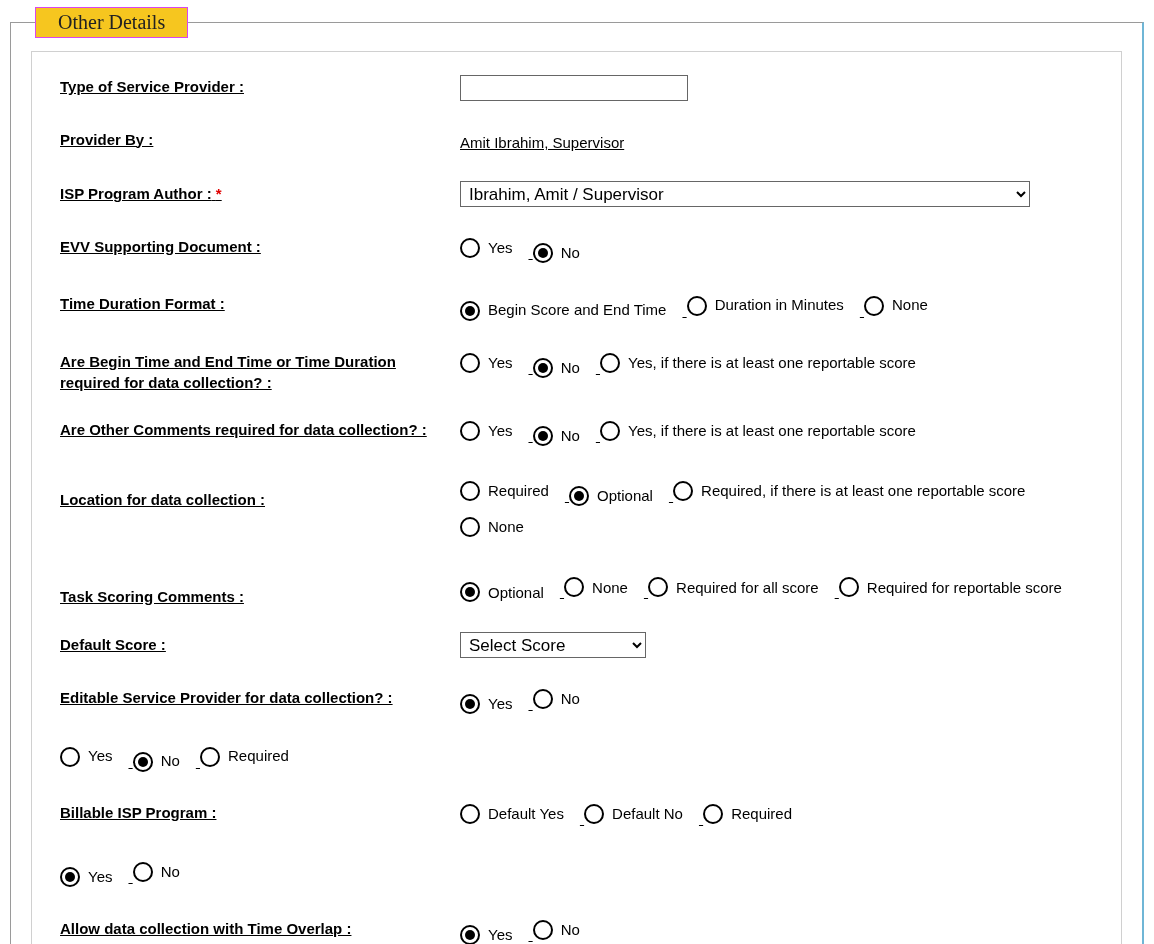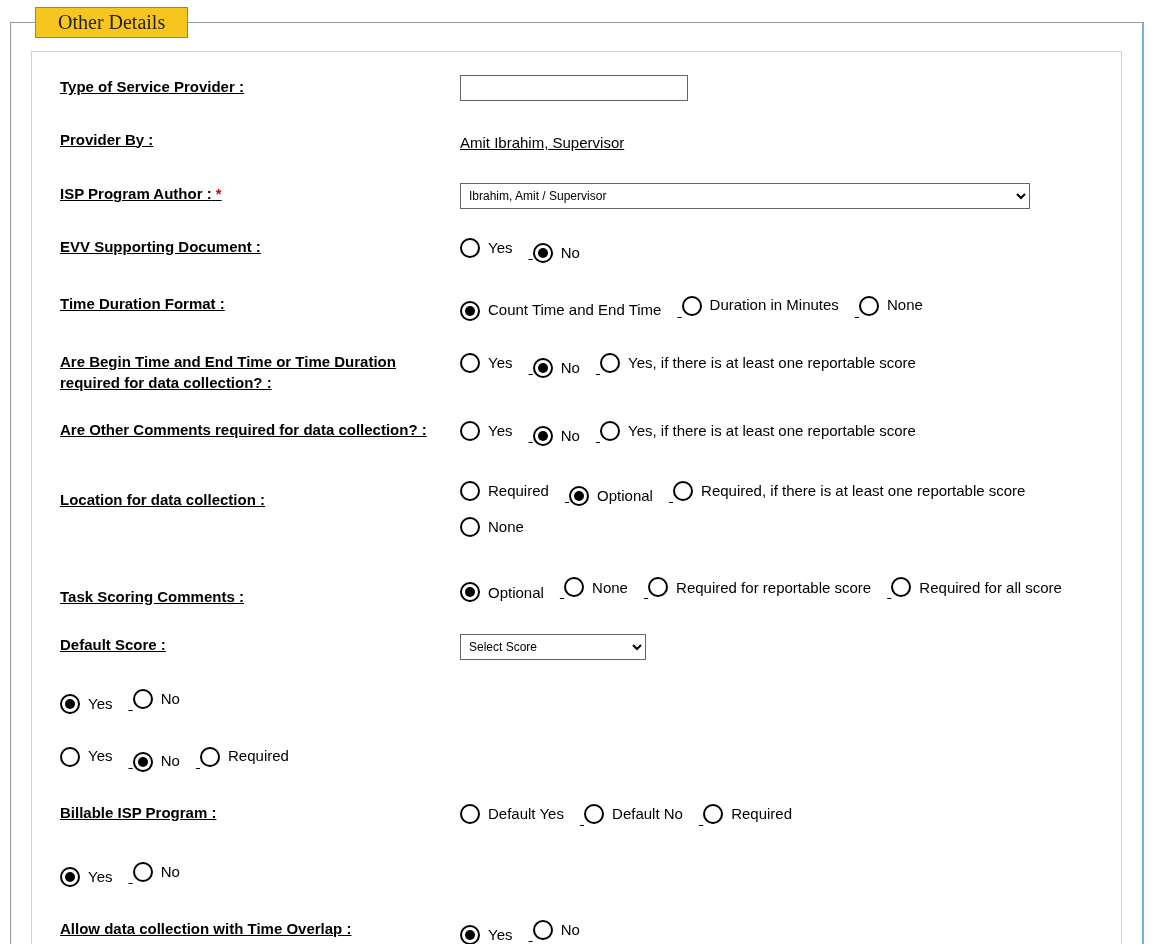--- a/index.html
+++ b/index.html
@@ -58,21 +58,21 @@
     input[type="text"] {
       border: 1px solid #666;
       padding: 3px 6px;
       font-size: 14px;
       width: 228px;
       height: 26px;
     }
     select {
       border: 1px solid #666;
       padding: 2px 4px;
-      font-size: 12px;
+      font-size: 17px;
       background: #fff;
       color: #000;
       height: 26px;
     }
     .select-wide { width: 570px; }
     .select-small { width: 186px; }
     .radio-item {
       display: inline-flex;
       align-items: center;
       margin-right: 16px;
@@ -145,21 +145,21 @@
             <span>No</span>
           </span>
       </div>
     </div>
 
     <div class="form-row">
       <div class="label-col">Time Duration Format :</div>
       <div class="value-col">
         <span class="radio-item">
             <span class="radio-circle checked"></span>
-            <span>Count Time and End Time</span>
+            <span>Begin Score and End Time</span>
           </span>
         <span class="radio-item">
             <span class="radio-circle"></span>
             <span>Duration in Minutes</span>
           </span>
         <span class="radio-item">
             <span class="radio-circle"></span>
             <span>None</span>
           </span>
       </div>
@@ -227,41 +227,42 @@
       <div class="label-col" style="padding-top:14px">Task Scoring Comments :</div>
       <div class="value-col">
         <span class="radio-item">
             <span class="radio-circle checked"></span>
             <span>Optional</span>
           </span>
         <span class="radio-item">
             <span class="radio-circle"></span>
             <span>None</span>
           </span>
+        <span class="radio-item">
+            <span class="radio-circle"></span>
+            <span>Required for all score</span>
+          </span>
         <span class="radio-item wrap-ok">
             <span class="radio-circle"></span>
             <span>Required for reportable score</span>
-          </span>
-        <span class="radio-item">
-            <span class="radio-circle"></span>
-            <span>Required for all score</span>
           </span>
       </div>
     </div>
 
     <div class="form-row">
       <div class="label-col">Default Score :</div>
       <div class="value-col">
         <select class="select-small">
           <option>Select Score</option>
         </select>
       </div>
     </div>
 
     <div class="form-row">
+      <div class="label-col">Editable Service Provider for data collection? :</div>
       <div class="value-col">
         <span class="radio-item">
             <span class="radio-circle checked"></span>
             <span>Yes</span>
           </span>
         <span class="radio-item">
             <span class="radio-circle"></span>
             <span>No</span>
           </span>
       </div>

